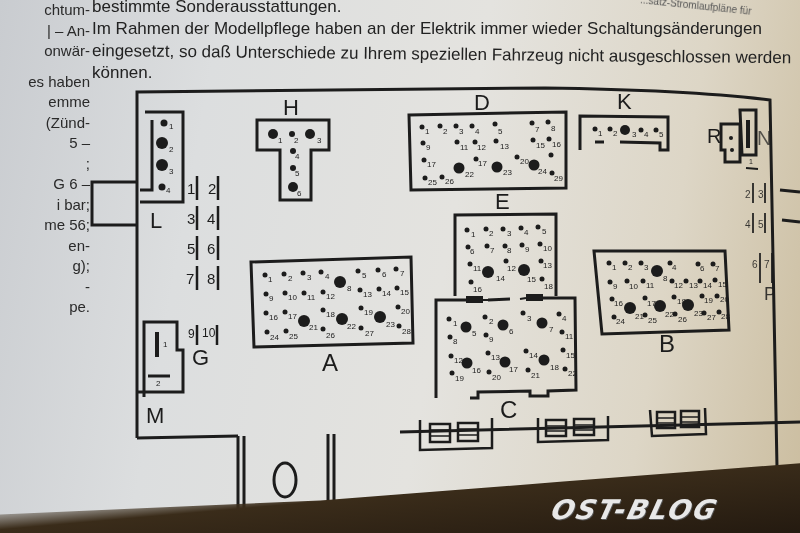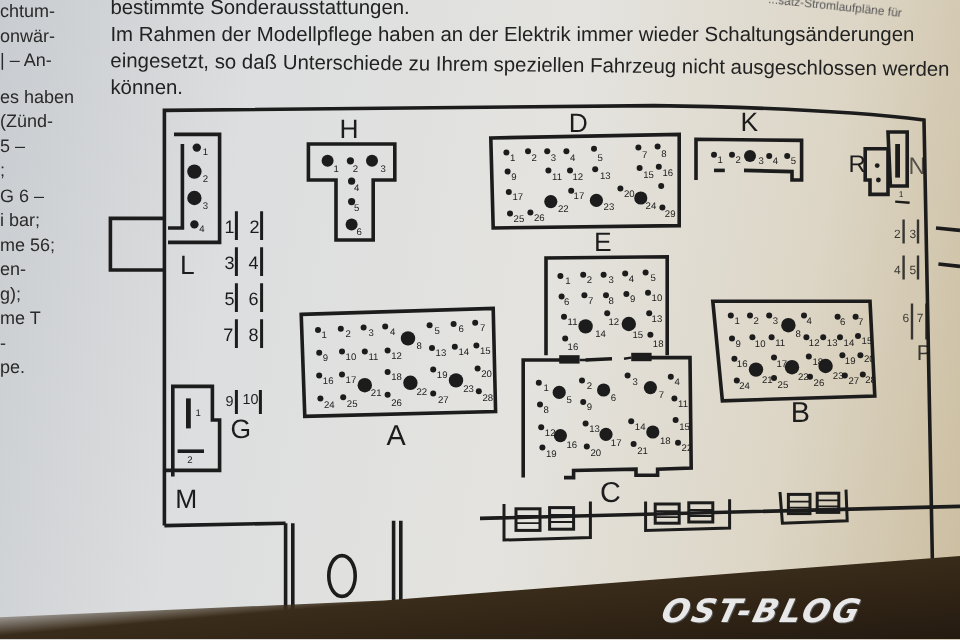--- a/index.html
+++ b/index.html
@@ -1,51 +1,51 @@
 <!DOCTYPE html>
 <html><head>
 <meta charset="utf-8">
 <style>
   html,body{margin:0;padding:0;}
   body{width:800px;height:533px;overflow:hidden;position:relative;
     background:linear-gradient(100deg,#c9ccd0 0%,#dcdedf 25%,#e4e3df 55%,#ddd6c6 80%,#cbbd9f 100%);
     font-family:"Liberation Sans",sans-serif;color:#1f1f1f;}
   .page{position:absolute;left:0;top:0;width:800px;height:533px;}
   .left-col{position:absolute;left:0;top:0;width:90px;font-size:15px;line-height:20.5px;color:#2a2a2a;}
-  .left-col div{white-space:nowrap;}
+  .left-col div{white-space:nowrap;text-align:right;}
   .top-text{position:absolute;left:92px;top:-4px;font-size:17px;line-height:22px;color:#222;}
   .top-text div{white-space:nowrap;}
   .corner-text{position:absolute;left:640px;top:0px;font-size:10px;color:#555;transform:rotate(6deg);filter:blur(0.6px);white-space:nowrap;}
   svg{position:absolute;left:0;top:0;}
   .shadow{position:absolute;left:0;top:440px;width:800px;height:93px;
     background:linear-gradient(175deg,rgba(0,0,0,0) 0%,rgba(0,0,0,0) 40%,#3a2c1a 55%,#241a10 100%);
     clip-path:polygon(0 80%,40% 65%,70% 45%,100% 25%,100% 100%,0 100%);}
   .logo{position:absolute;left:552px;top:494px;font-family:"DejaVu Sans",sans-serif;font-weight:bold;font-style:italic;
     font-size:27px;letter-spacing:2px;color:#e8e8e8;transform:skewX(-14deg);text-shadow:1px 1px 0 #555;}
 </style>
 </head>
 <body>
 
 <div class="page">
 
   <div class="left-col">
     <div style="margin-top:0px">chtum-</div>
+    <div>| – An-</div>
     <div>onwär-</div>
-    <div>| – An-</div>
     <div style="height:10px"></div>
     <div>es haben</div>
+    <div>emme</div>
     <div>(Zünd-</div>
     <div>5 –</div>
     <div>;</div>
     <div>G 6 –</div>
     <div>i bar;</div>
     <div>me 56;</div>
     <div>en-</div>
     <div>g);</div>
-    <div>me T</div>
     <div>-</div>
     <div>pe.</div>
   </div>
 
   <div class="top-text">
     <div>bestimmte Sonderausstattungen.</div>
     <div>Im Rahmen der Modellpflege haben an der Elektrik immer wieder Schaltungsänderungen</div>
     <div style="transform:rotate(0.6deg);transform-origin:left">eingesetzt, so daß Unterschiede zu Ihrem speziellen Fahrzeug nicht ausgeschlossen werden</div>
     <div>können.</div>
   </div>

